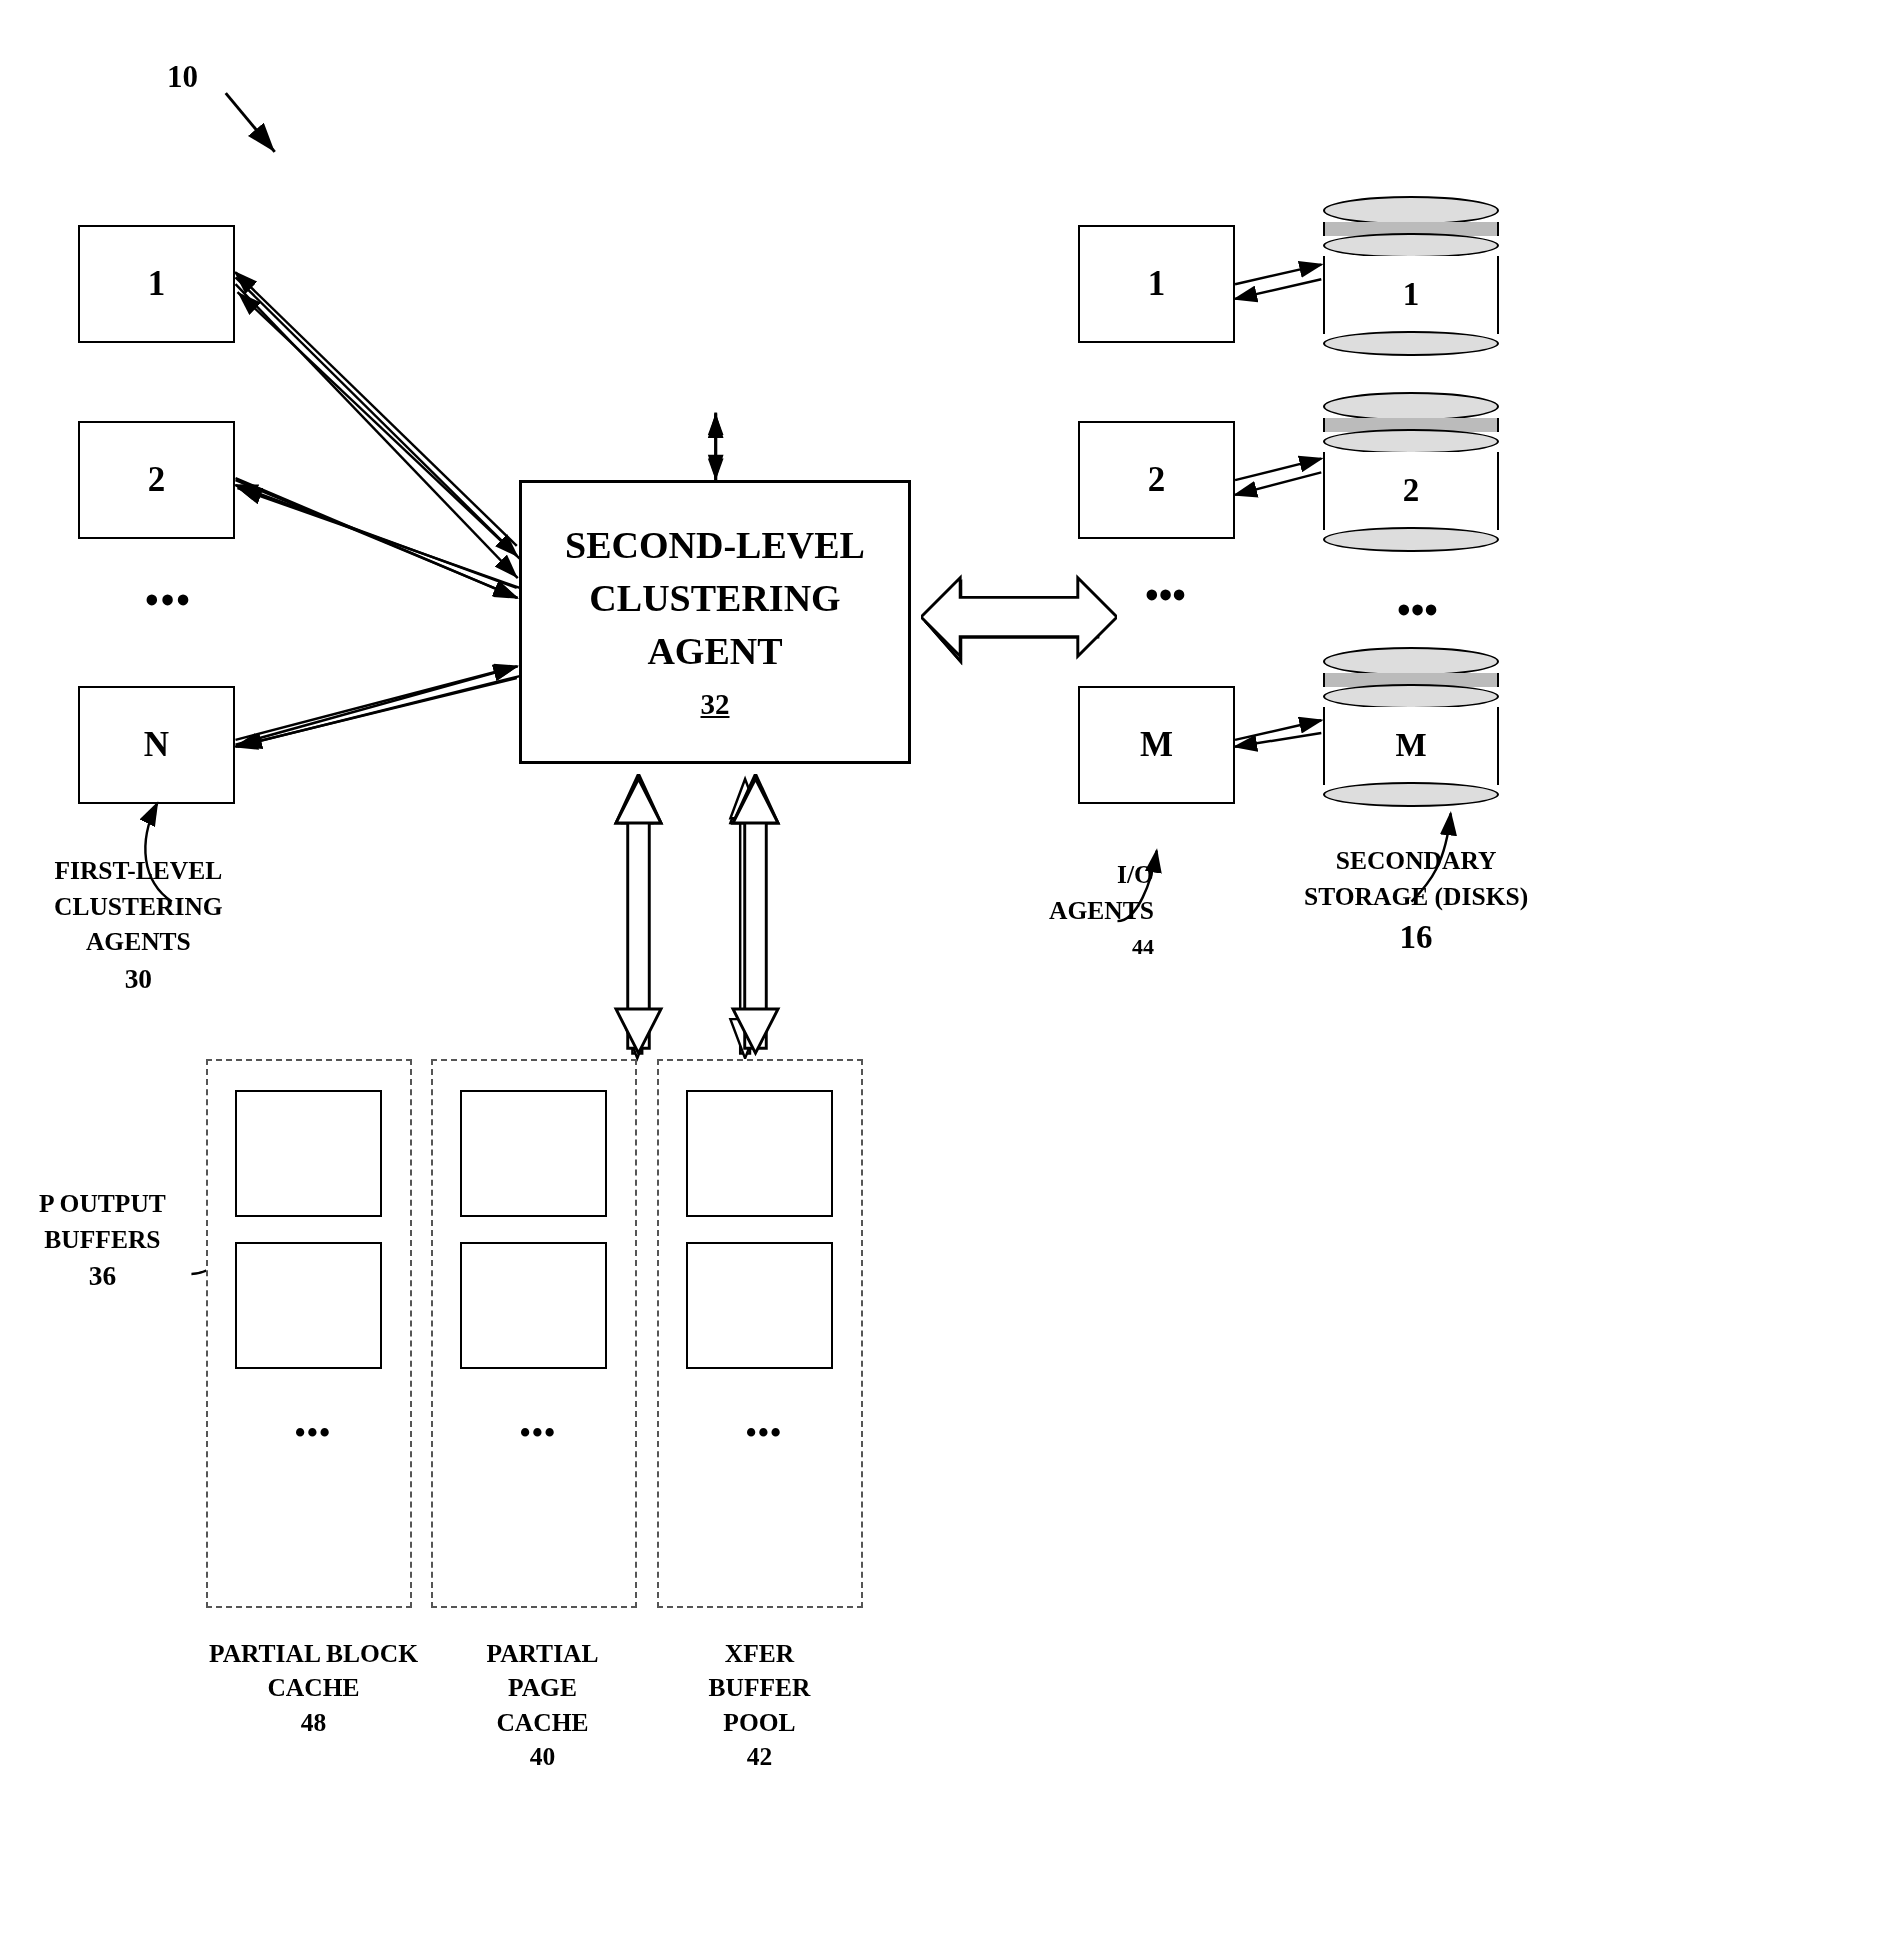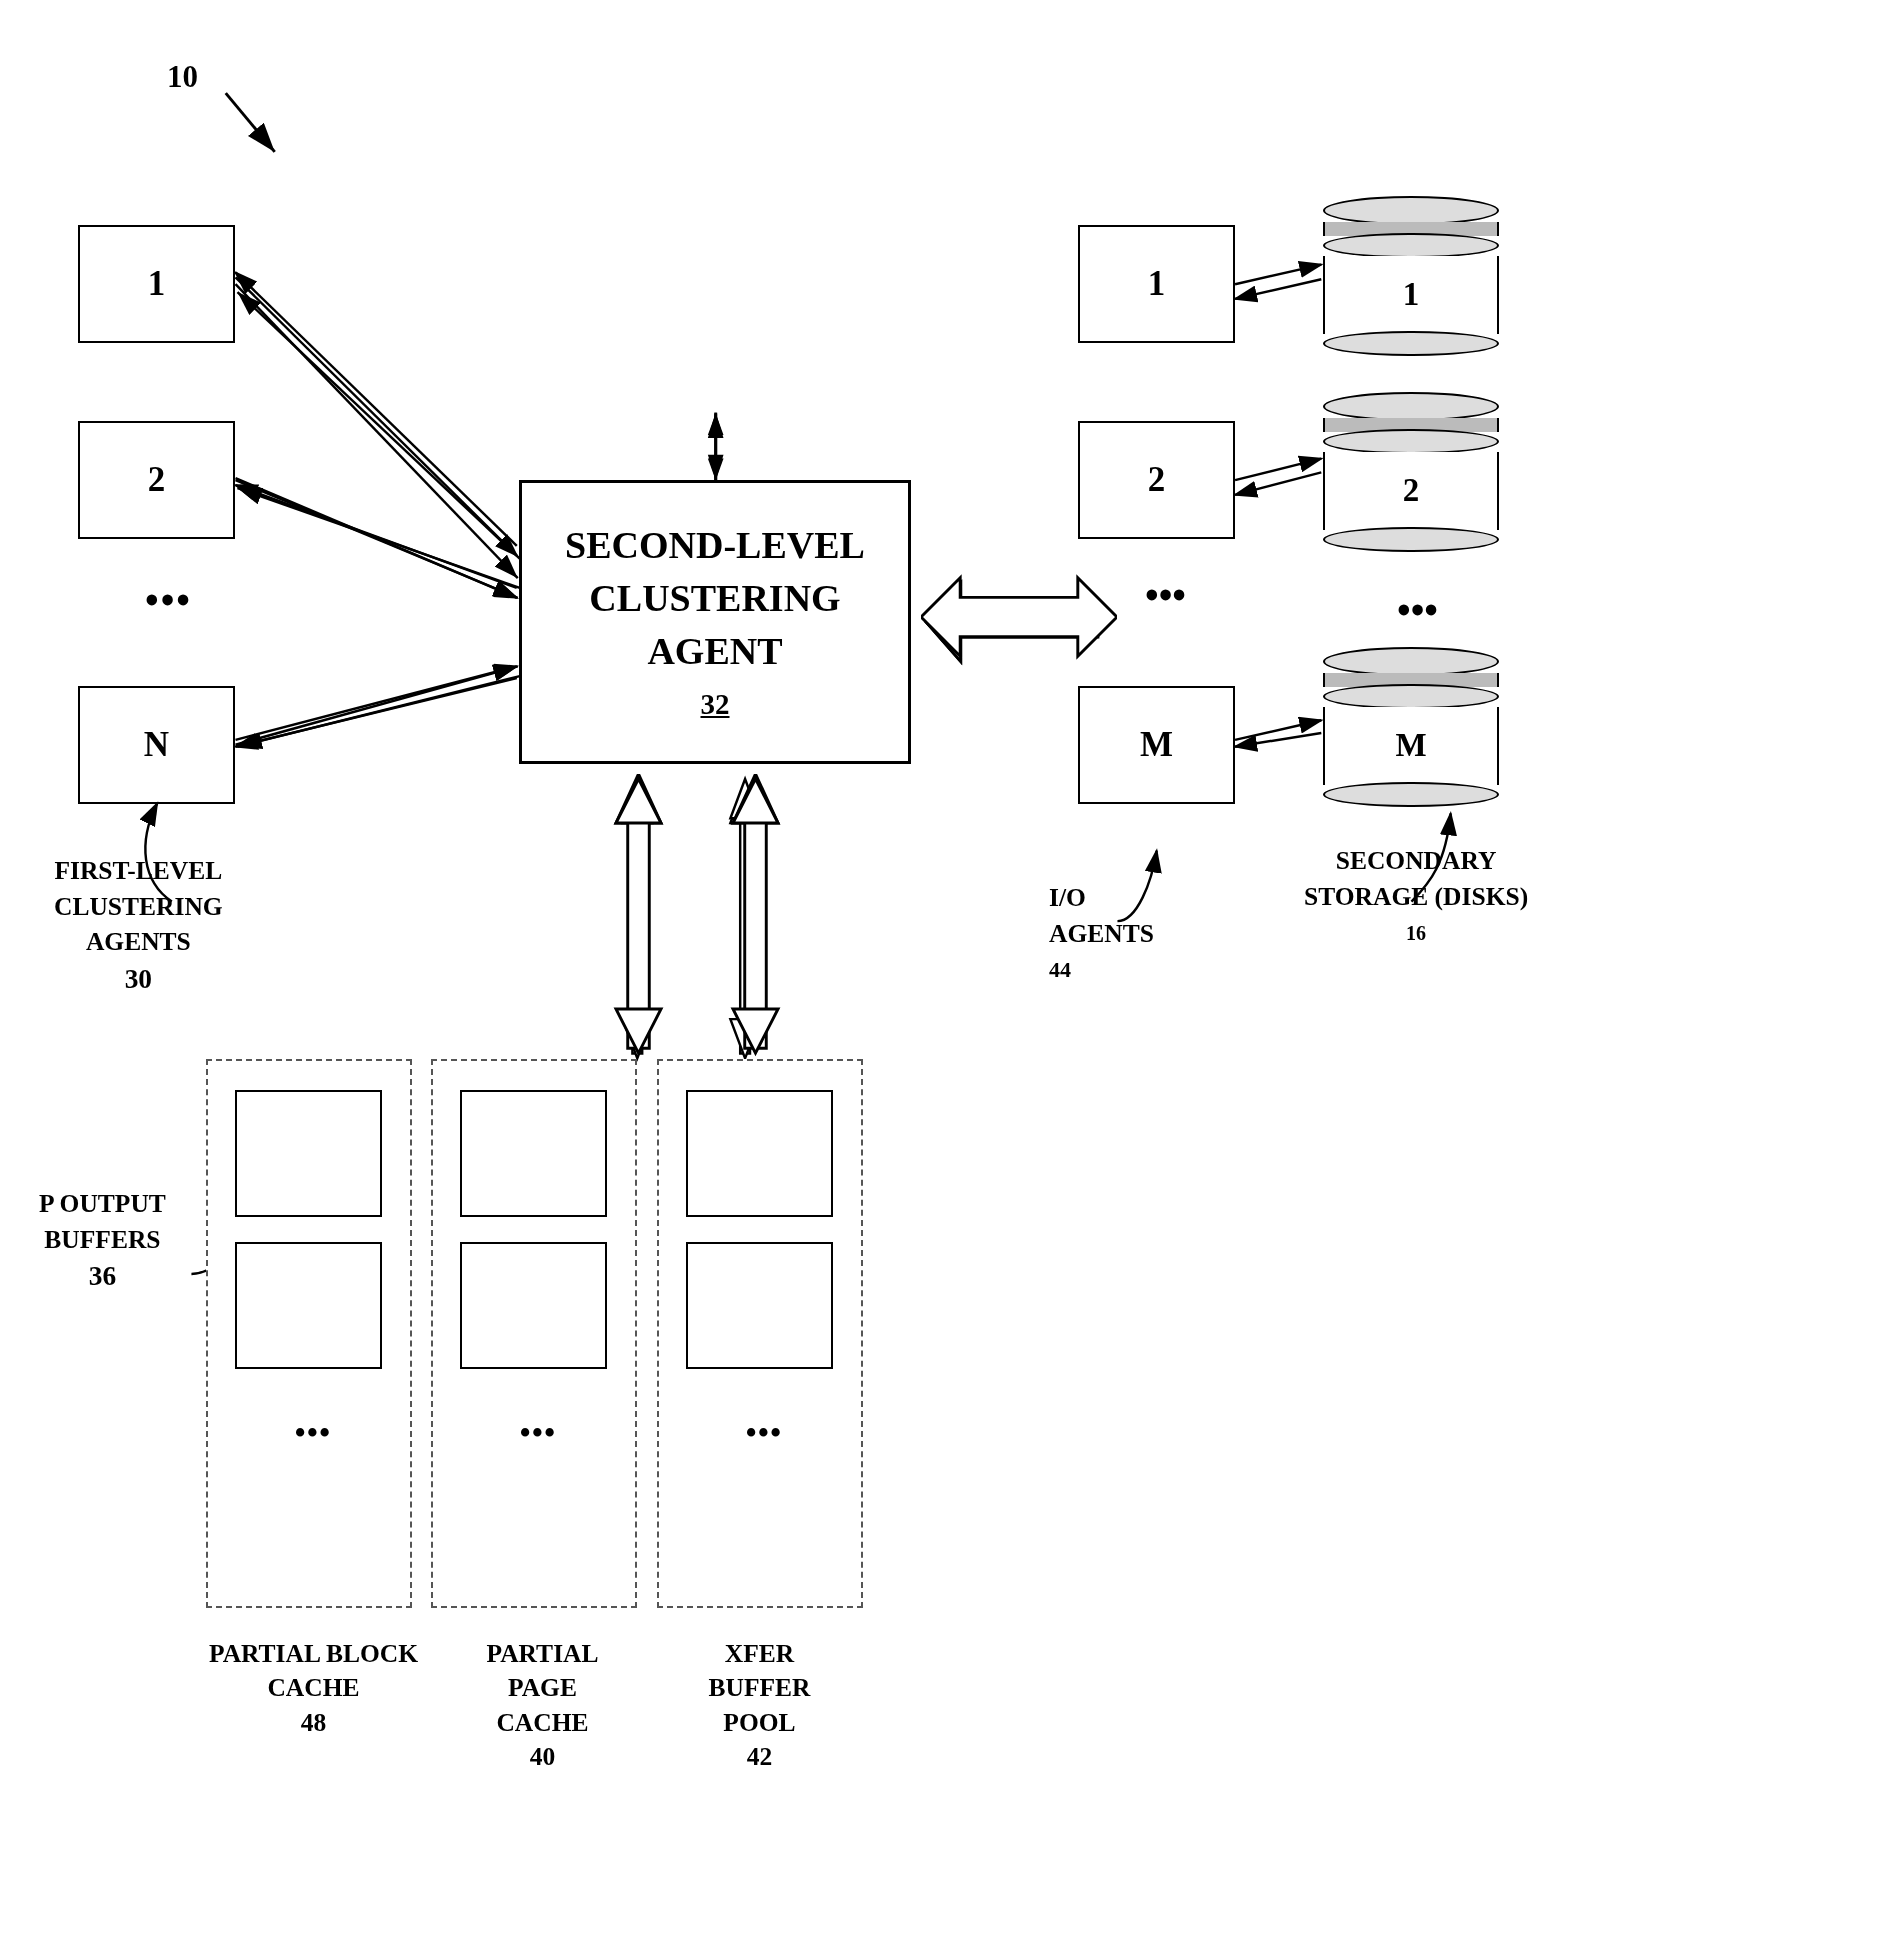--- a/index.html
+++ b/index.html
@@ -163,24 +163,24 @@
       left: 39px; top: 1186px;
       font-size: 25.5px;
       font-weight: bold;
       text-align: center;
       line-height: 1.4;
     }
 
     
     .lbl-io-agents {
       position: absolute;
-      left: 1049px; top: 880px;
-      font-size: 25.5px;
-      font-weight: bold;
-      text-align: left;
+      left: 1049px; top: 857px;
+      font-size: 25.5px;
+      font-weight: bold;
+      text-align: right;
       line-height: 1.4;
     }
     .lbl-secondary {
       position: absolute;
       left: 1304px; top: 843px;
       font-size: 25.5px;
       font-weight: bold;
       text-align: center;
       line-height: 1.4;
     }
@@ -408,17 +408,17 @@
     <span style="font-size:27.4px;">36</span>
   </div>
 
   <div class="lbl-io-agents">
     <span>I/O<br>AGENTS</span><br>
     <span style="font-size:22px;">44</span>
   </div>
 
   <div class="lbl-secondary">
     <span>SECONDARY<br>STORAGE (DISKS)</span><br>
-    <span style="font-size:20px;">16</span>
+    <span style="font-size:33px;">16</span>
   </div>
 
 </div>
 
 
 </body></html>

